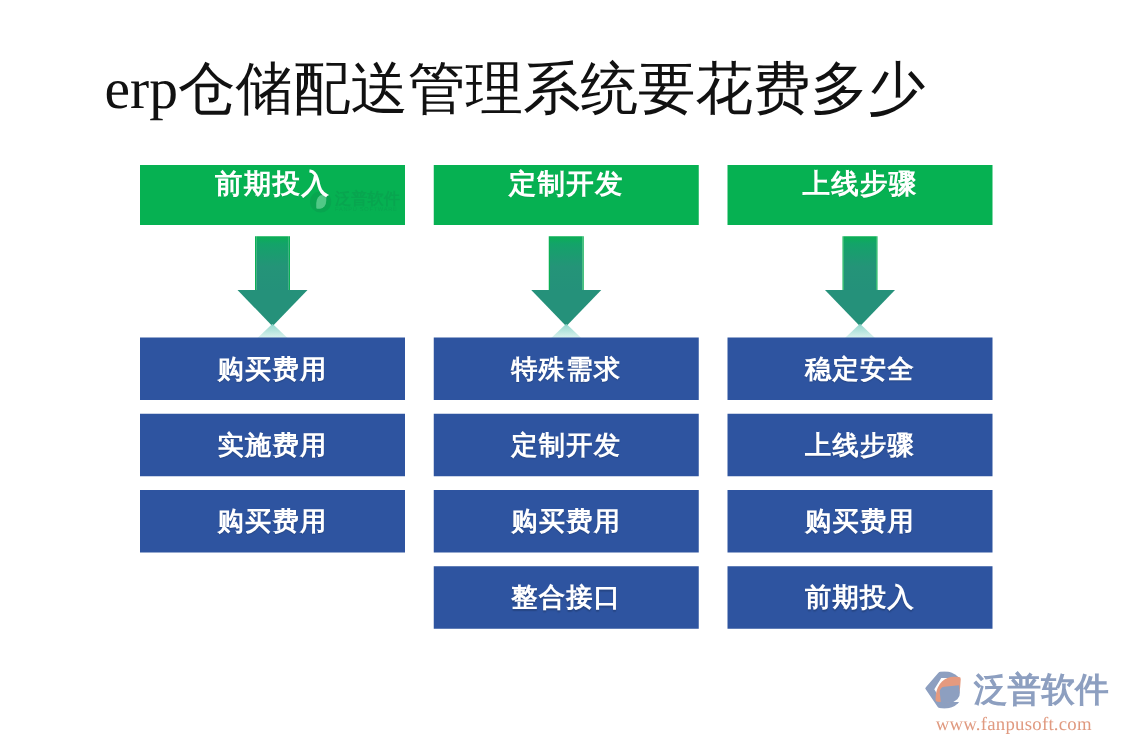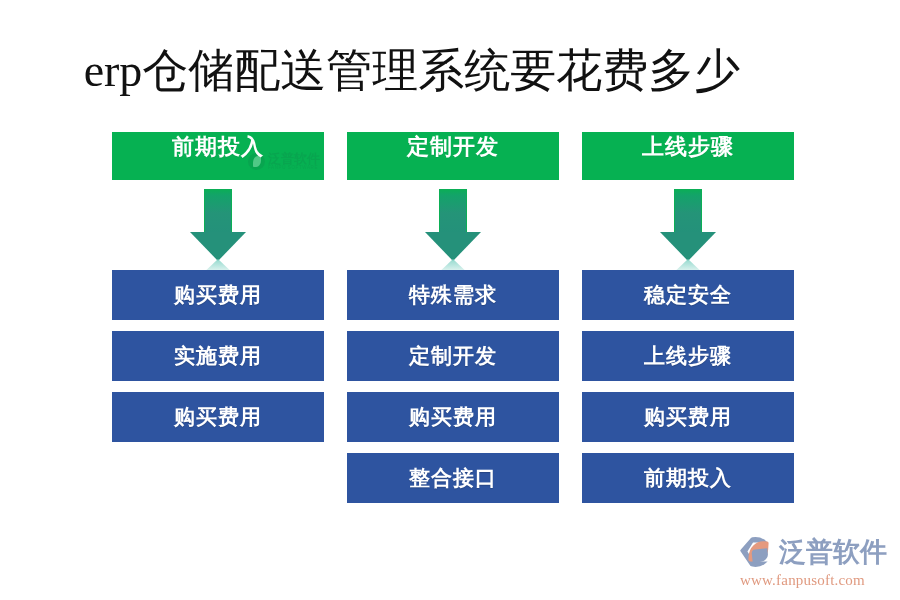--- a/index.html
+++ b/index.html
@@ -206,21 +206,21 @@
     color:#8d9fc0;
     letter-spacing:0px;
     line-height:32px;
     white-space:nowrap;
   }
   #brand .logo-url{
     font-family:"Liberation Serif","DejaVu Serif",serif;
     font-size:15px;
     color:#e09a80;
     letter-spacing:0.2px;
-    text-align:left;
+    text-align:center;
     line-height:18px;
     margin-top:1px;
     white-space:nowrap;
   }
 </style>
 </head>
 <body>
 
 <div id="slide">
 

